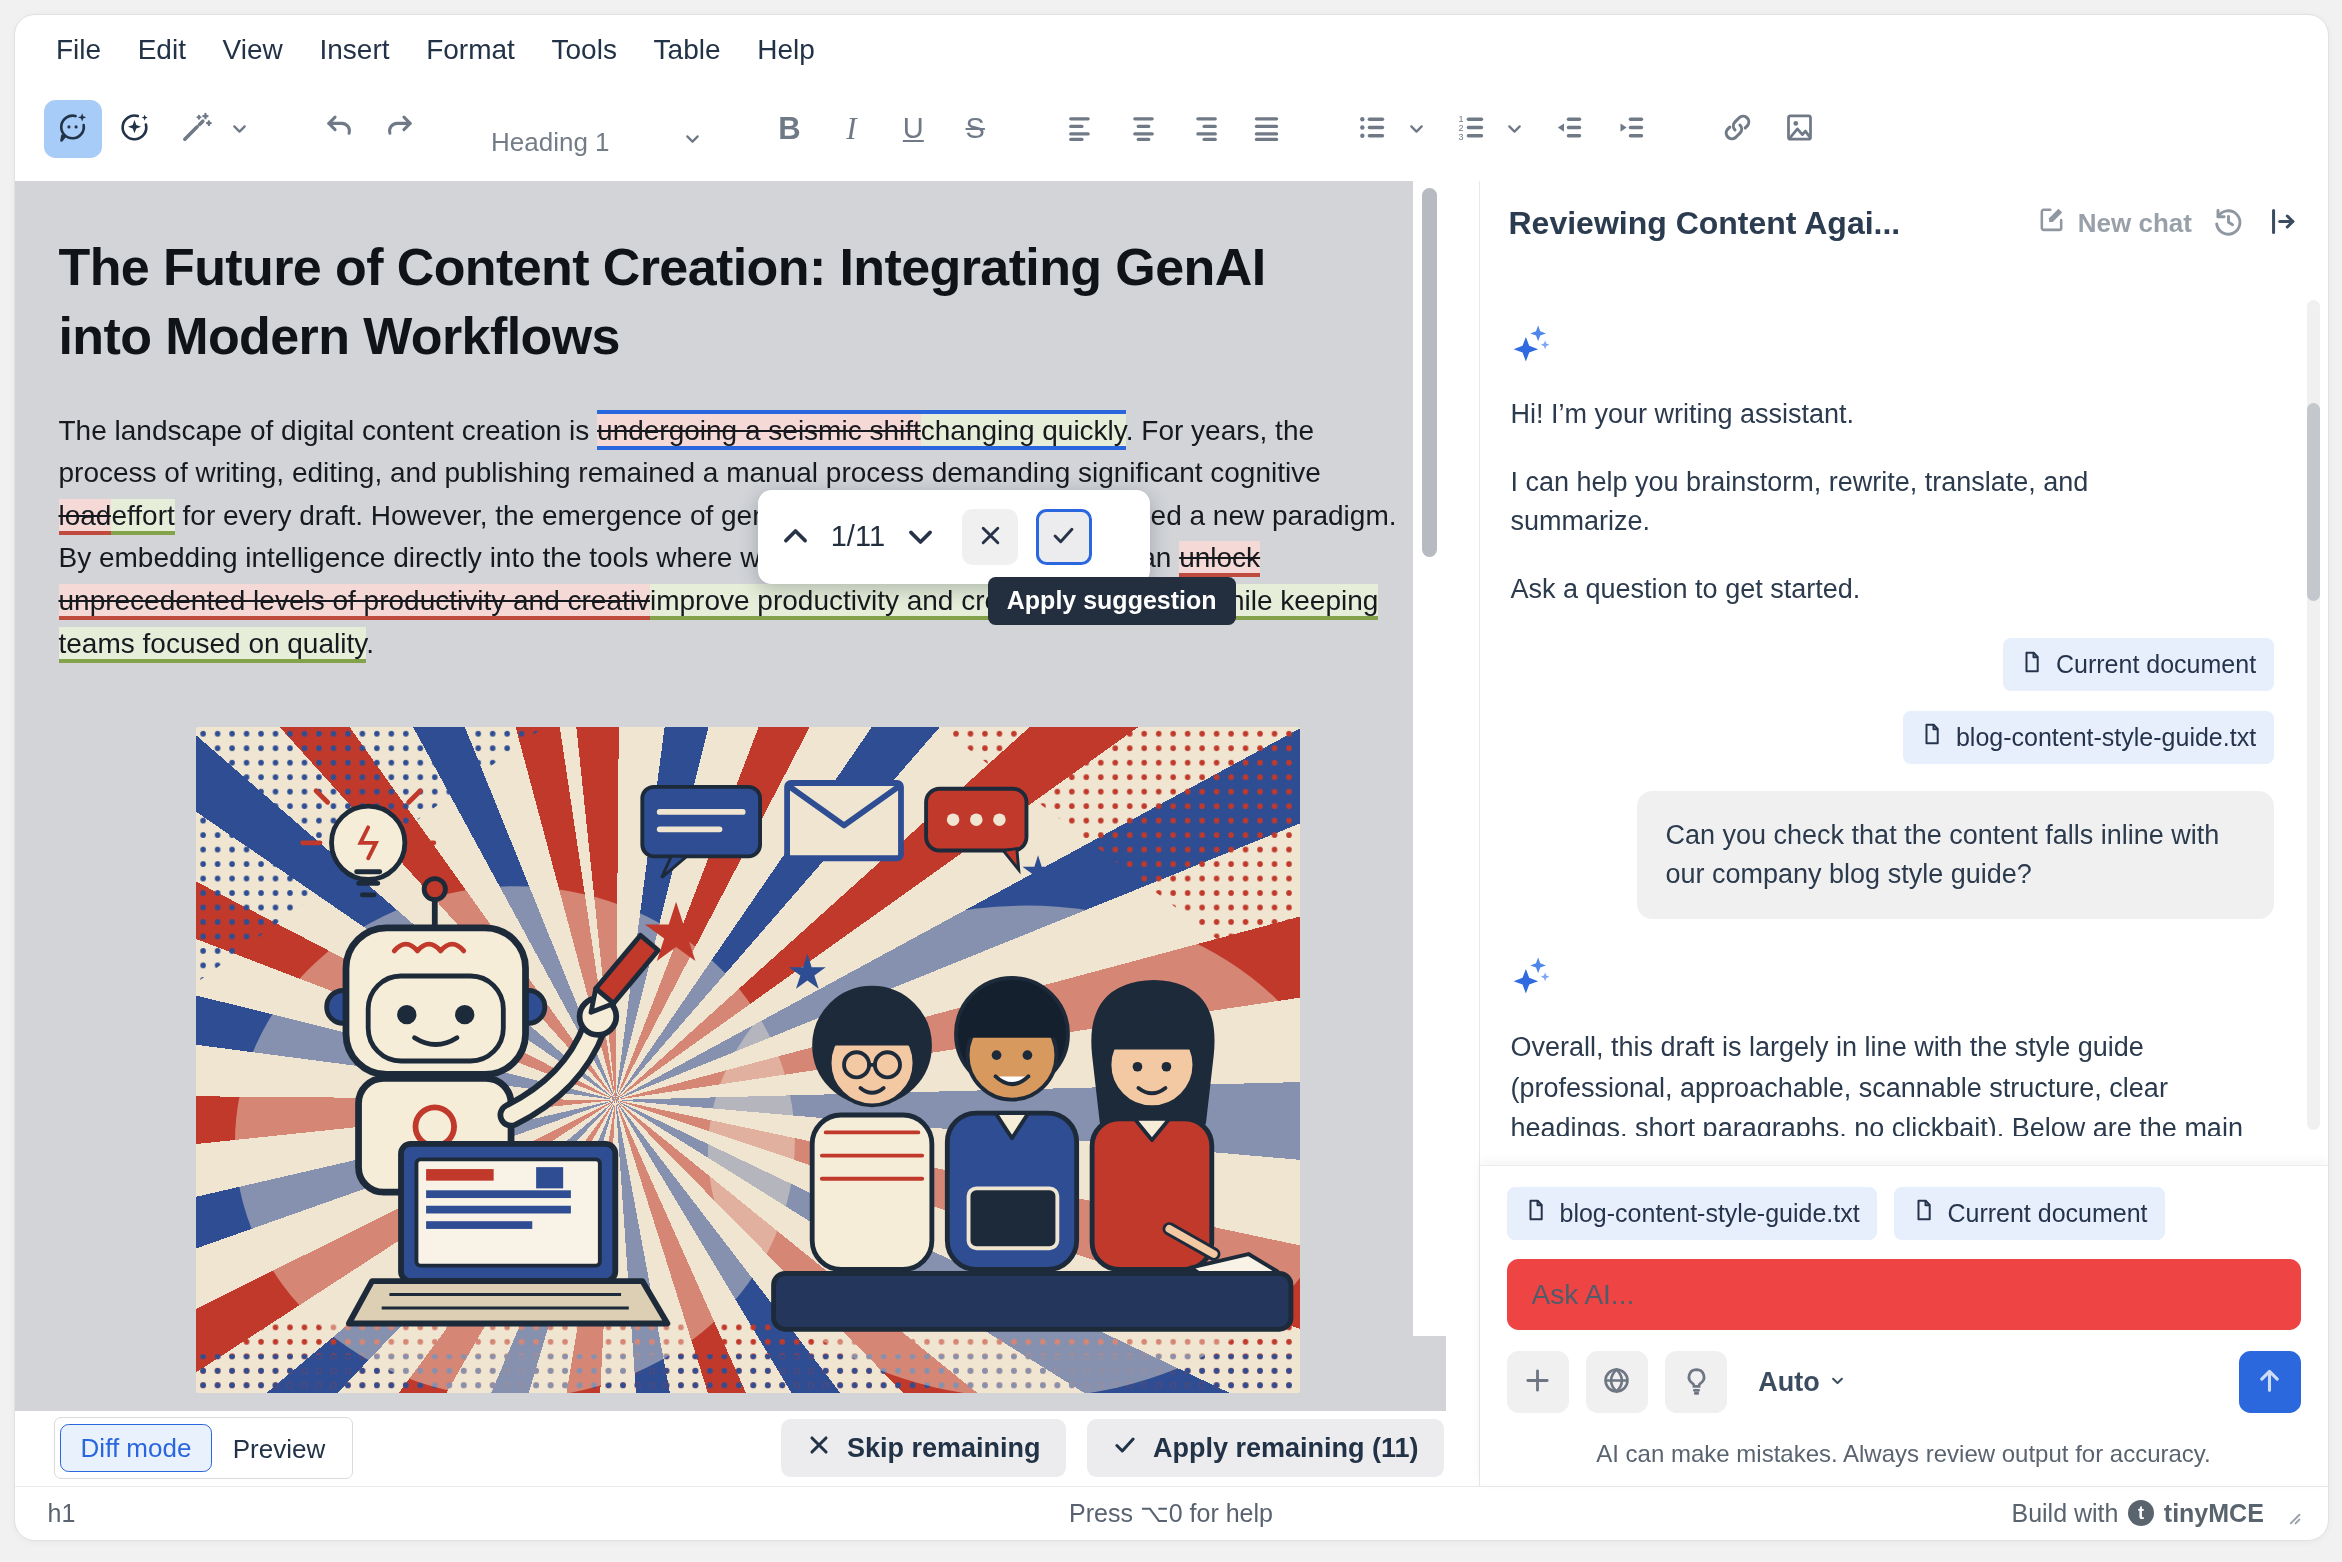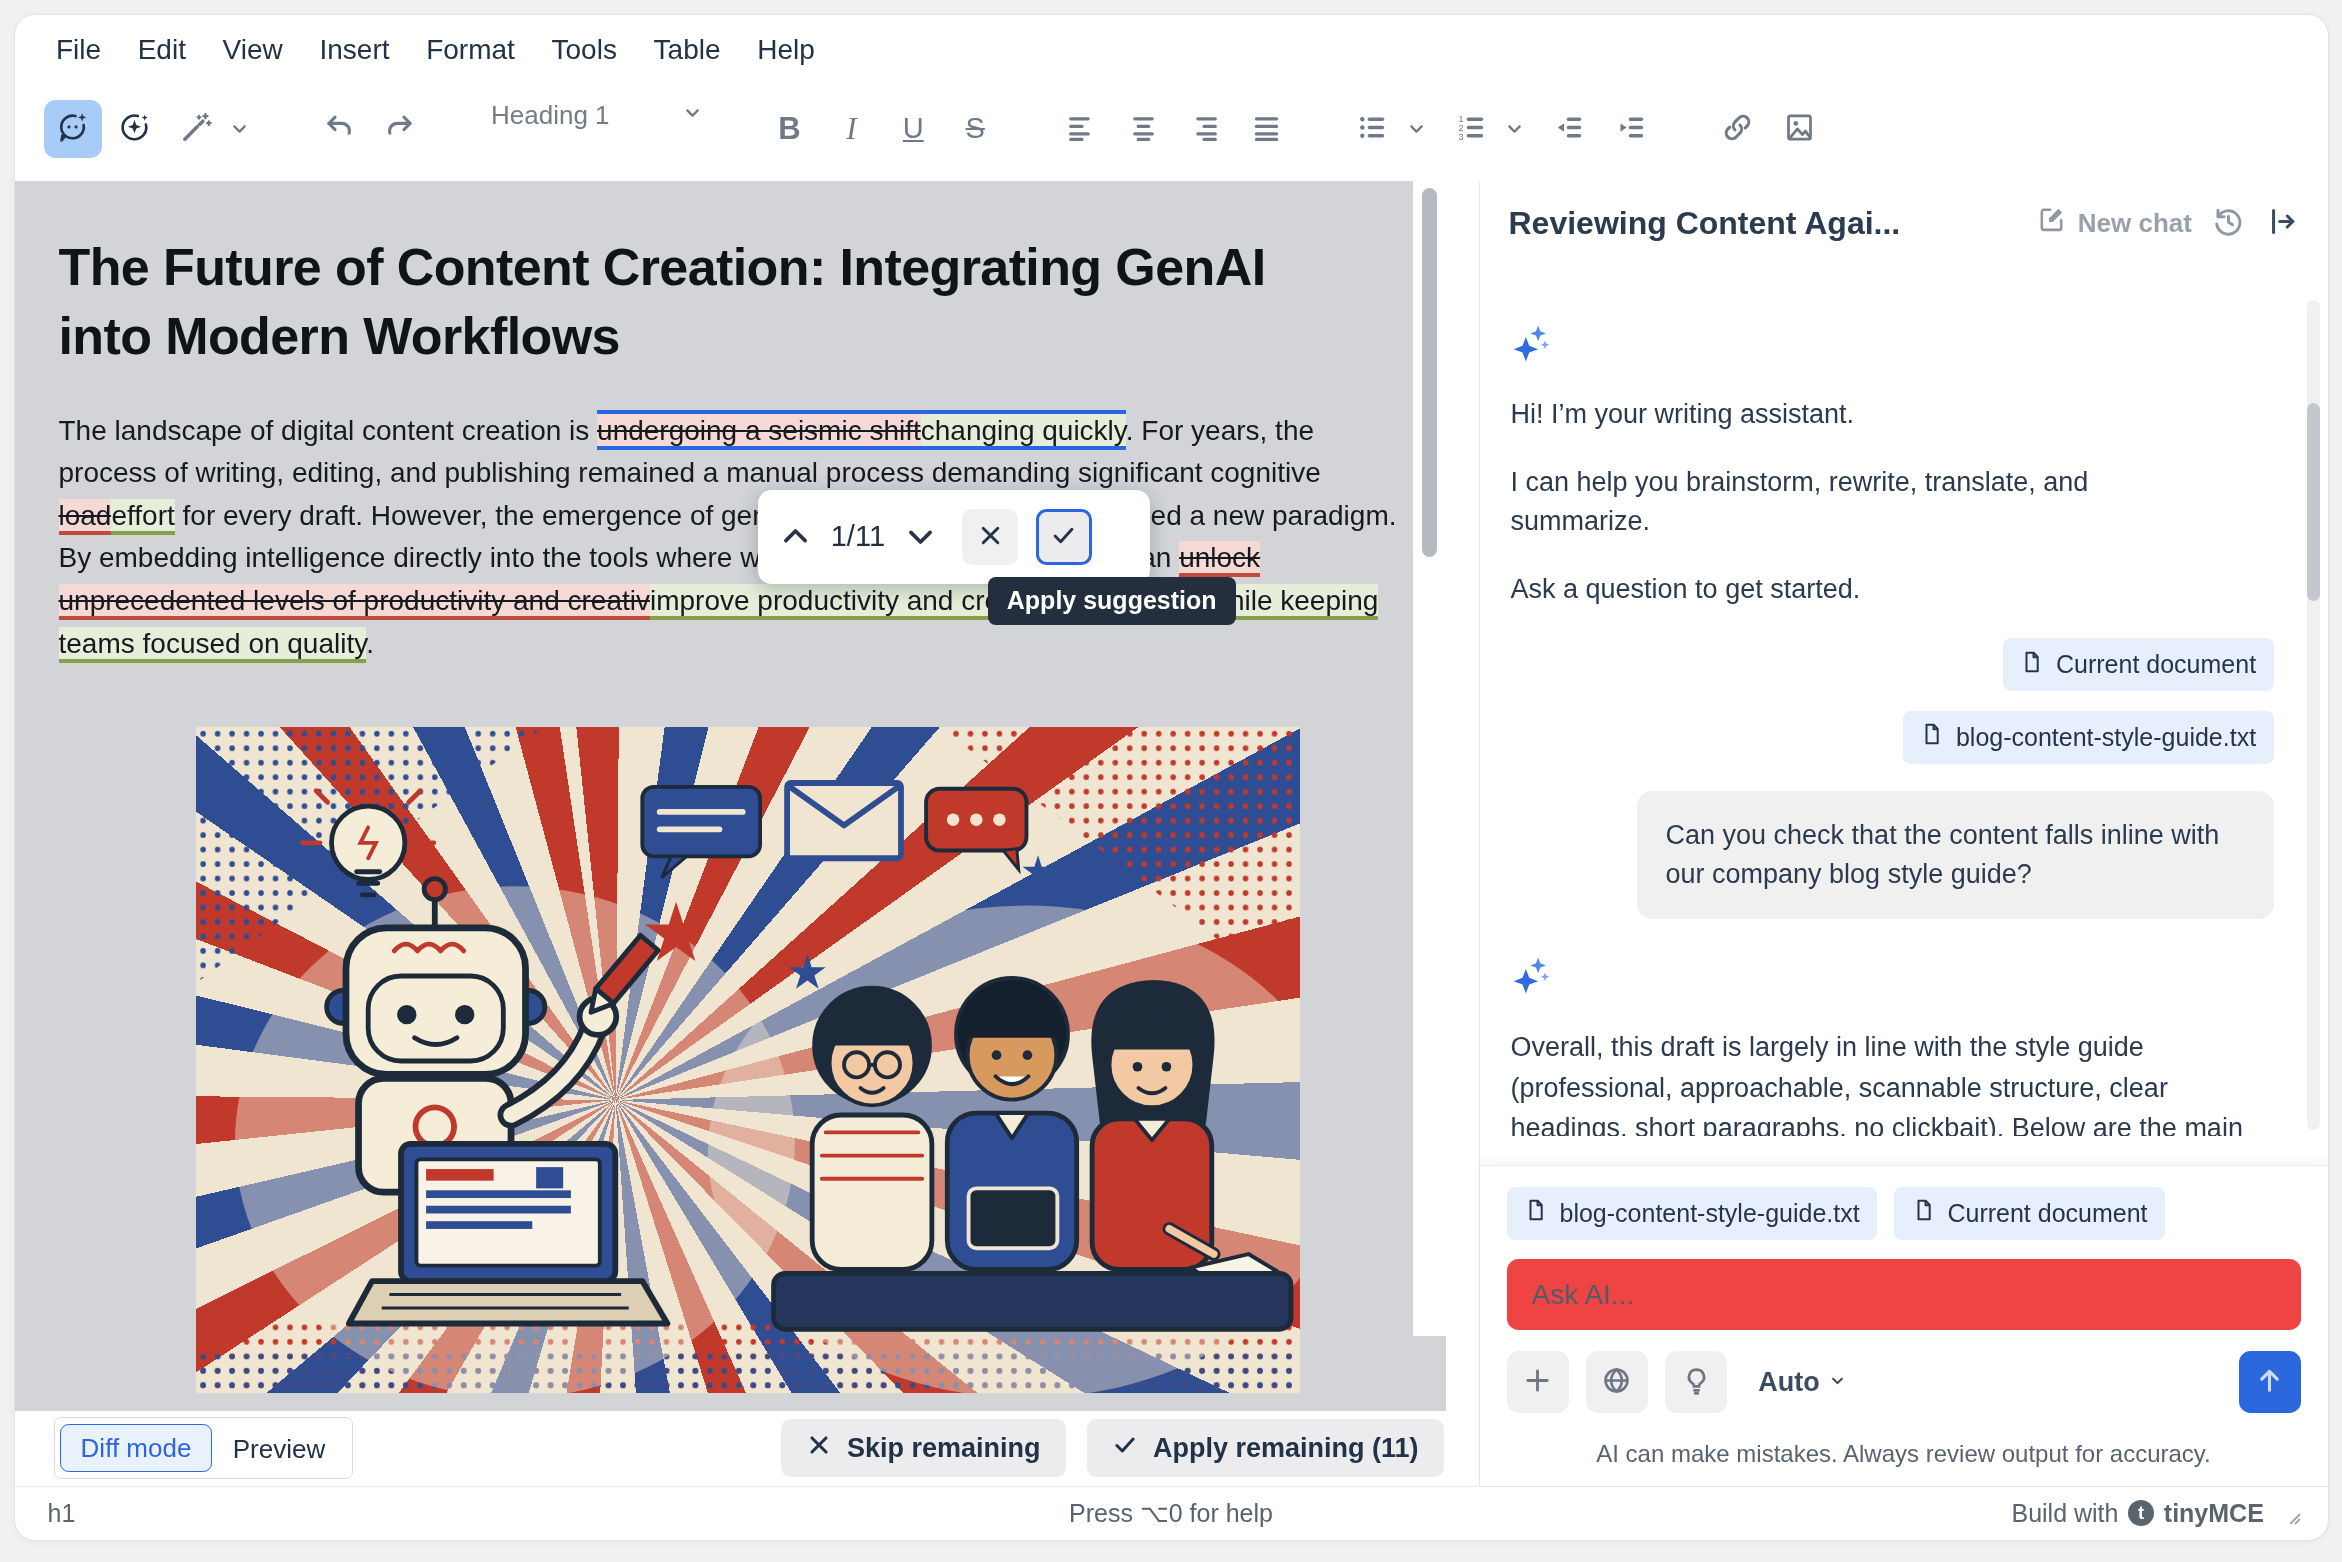--- a/index.html
+++ b/index.html
@@ -26,21 +26,21 @@
   .tb-btn {
     width:58px; height:58px; border-radius:11.6px; display:flex; align-items:center; justify-content:center;
     color:#707a87; background:transparent; border:none; margin-right:3.9px;
   }
   .tb-btn svg { width:33px; height:33px; }
   .tb-btn.dark { color:#223247; }
   .tb-btn.active { background:#a8ccf8; color:#223247; }
   .tb-split { display:flex; align-items:center; margin-right:5.8px; }
   .tb-chevron { width:25px; height:25px; color:#707a87; margin-left:-1.9px; margin-right:7.7px; }
   .tb-select {
-    display:flex; align-items:flex-start; justify-content:space-between;
+    display:flex; align-items:flex-end; justify-content:space-between;
     width:239px; height:58px; padding:0 11.6px 0 13.5px; border-radius:9.7px; color:#737c87; font-size:26px;
   }
   .tb-select svg { width:25px; height:25px; color:#707a87; }
   .glyph-b { font-size:31px; font-weight:700; color:#707a87; }
   .glyph-i { font-size:31px; font-style:italic; font-family:"Liberation Serif", serif; color:#707a87; }
   .glyph-u { font-size:29px; text-decoration:underline; color:#707a87; }
   .glyph-s { font-size:29px; text-decoration:line-through; color:#707a87; }
   
   .main { flex:1; display:flex; min-height:0; }
   .editor-pane { width:1464px; position:relative; display:flex; flex-direction:column; background:#fff; }

